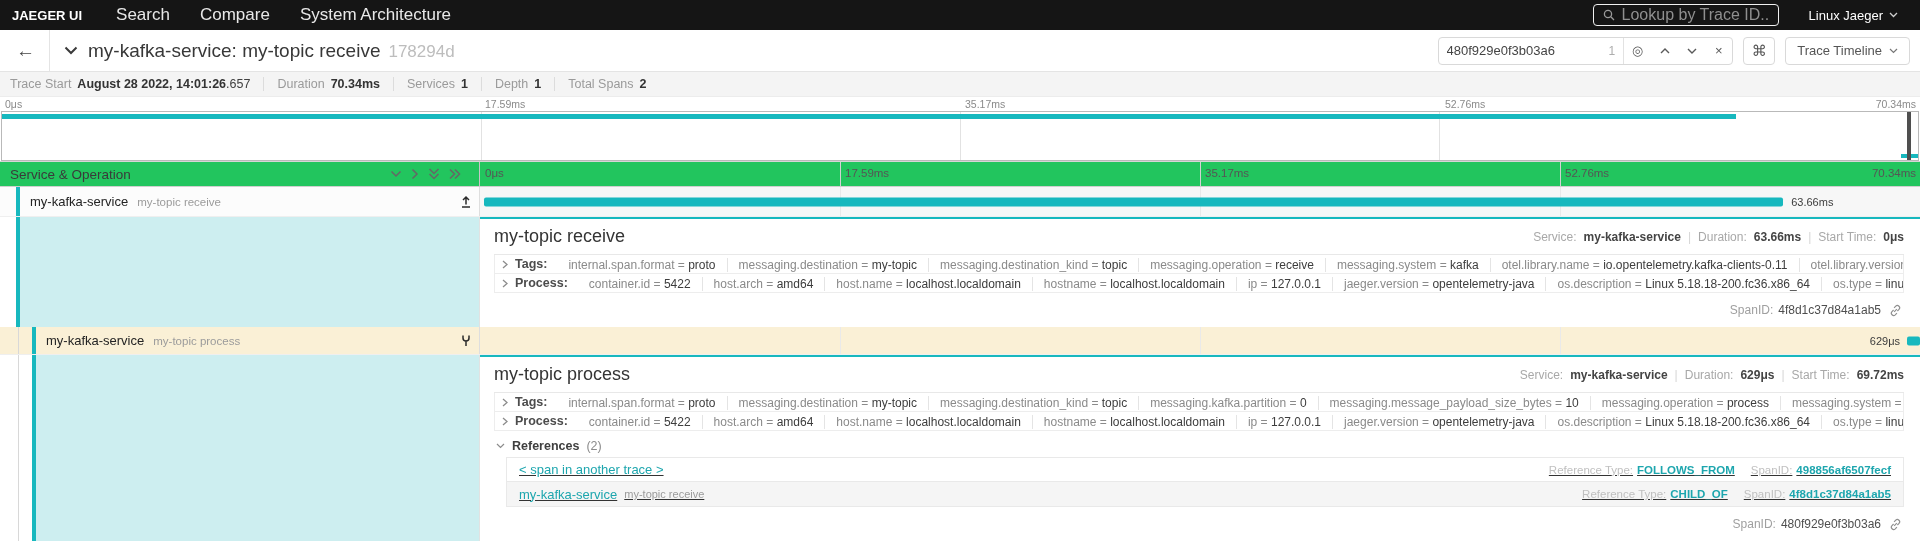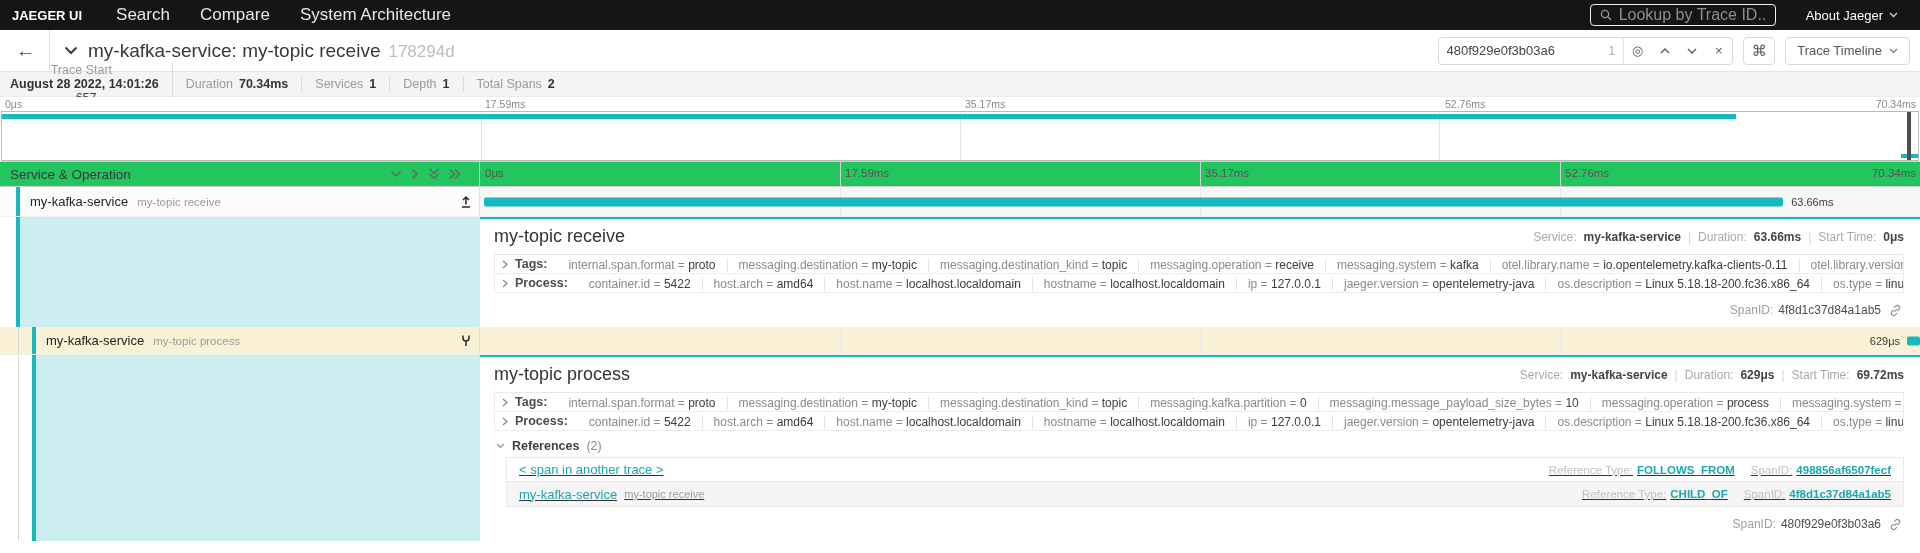--- a/index.html
+++ b/index.html
@@ -36,21 +36,21 @@
     color:#595959; font-size:13px; cursor:pointer; }
   .kbd-btn { width:32px; height:28px; border:1px solid #d9d9d9; border-radius:4px; background:#fff;
     display:flex; align-items:center; justify-content:center; font-size:15px; color:#555; cursor:pointer; }
   .view-btn { height:28px; border:1px solid #d9d9d9; border-radius:4px; background:#fff;
     display:flex; align-items:center; gap:7px; padding:0 11px; font-size:13px; color:#555; cursor:pointer; }
 
   
   .summary-bar { height:25px; background:#f4f4f4; border-bottom:1px solid #ececec;
     display:flex; align-items:center; padding:0 8px; font-size:12.5px; }
   .sum-item { display:flex; align-items:center; padding:0 13px; border-right:1px solid #dcdcdc; }
-  .sum-item:first-child { padding-left:2px;flex-direction:column; }
+  .sum-item:first-child { padding-left:2px; }
   .sum-item:last-child { border-right:none; }
   .sum-label { color:#9a9a9a; margin-right:6px; }
   .sum-value { color:#333; font-weight:bold; }
   .sum-suffix { color:#404040; font-weight:normal; }
 
   
   .tick-row { position:relative; height:14px; background:#fff; font-size:10.5px; color:#8a8a8a; }
   .tick-row span { position:absolute; top:1px; white-space:nowrap; }
   .minimap { position:relative; height:50px; margin:0 1px; border:1px solid #b9b9b9; background:#fff; cursor:crosshair; }
   .mini-grid { position:absolute; top:0; bottom:0; width:1px; background:#e2e2e2; }
@@ -130,21 +130,21 @@
   <span id="nav-items"><span class="nav-item">Search</span><span class="nav-item">Compare</span><span class="nav-item">System Architecture</span></span>
   <span class="nav-spacer"></span>
   <div class="lookup">
     <svg width="12" height="12" viewBox="0 0 12 12">
         <circle cx="5" cy="5" r="3.6" fill="none" stroke="#9a9a9a" stroke-width="1.3"></circle>
         <line x1="7.8" y1="7.8" x2="11" y2="11" stroke="#9a9a9a" stroke-width="1.3"></line>
       </svg>
     <input placeholder="Lookup by Trace ID..." style="">
   </div>
   <div class="about">
-    <span>About Jaeger</span>
+    <span>Linux Jaeger</span>
     <svg width="9" height="6" viewBox="0 0 9 6">
         <polyline points="1,1 4.5,4.5 8,1" fill="none" stroke="#cfcfcf" stroke-width="1.3"></polyline>
       </svg>
   </div>
 </div>
 
 <div class="trace-bar">
   <span class="back-btn">←</span>
   <span class="tb-div"></span>
   <span class="collapse-caret">

